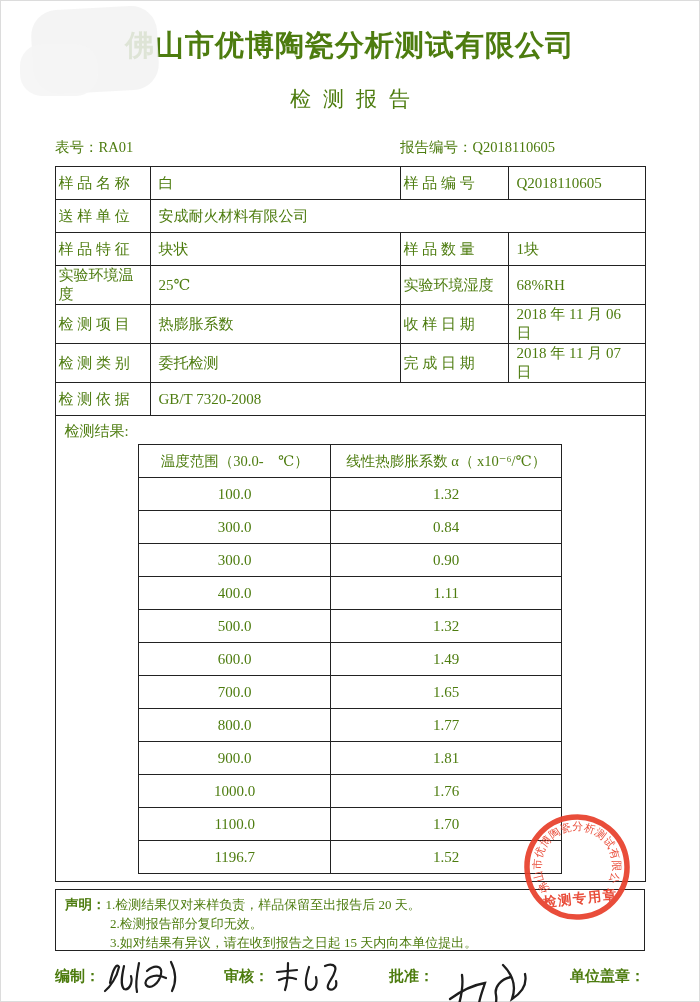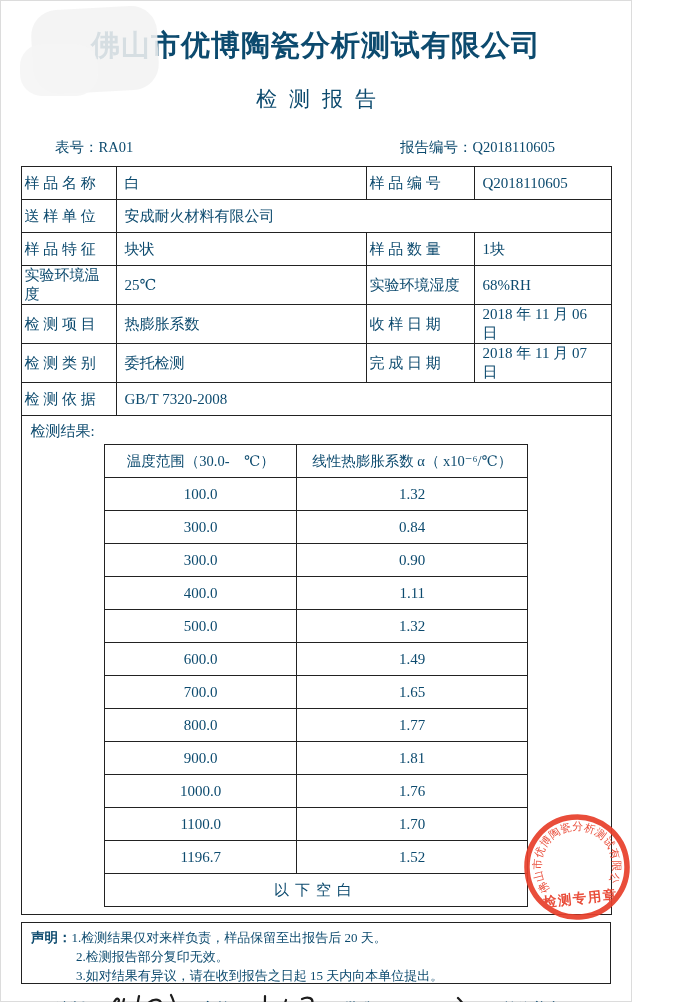--- a/index.html
+++ b/index.html
@@ -1,18 +1,18 @@
 <!DOCTYPE html>
 <html><head>
 <meta charset="utf-8">
 <style>
   html,body{margin:0;padding:0;background:#fff;}
   .page{
-    position:relative;width:632px;height:1002px;background:#ffffff;
-    font-family:"Liberation Serif","DejaVu Serif",serif;color:#0c4a6e;
+    position:relative;width:700px;height:1002px;background:#ffffff;
+    font-family:"Liberation Serif","DejaVu Serif",serif;color:#4d7c0f;
     box-shadow:inset 0 0 0 1px #dcdcdc;overflow:hidden;
   }
   .blob{position:absolute;left:32px;top:8px;width:126px;height:84px;
     background:rgba(243,243,243,0.88);border-radius:26px;transform:rotate(-3deg);}
   .blob2{position:absolute;left:20px;top:44px;width:78px;height:52px;
     background:rgba(245,245,245,0.9);border-radius:22px;}
   .company{margin:0 40px;padding-top:26px;text-align:center;
     font-size:29px;font-weight:bold;letter-spacing:1px;line-height:38px;}
   .rtitle{margin-top:20px;text-align:center;font-size:21px;letter-spacing:12px;text-indent:12px;line-height:30px;}
   .meta{position:relative;margin:23px 55px 0;font-size:14.5px;height:20px;line-height:20px;}
@@ -156,23 +156,20 @@
                   <td>1.76</td>
                 </tr>
           <tr>
                   <td>1100.0</td>
                   <td>1.70</td>
                 </tr>
           <tr>
                   <td>1196.7</td>
                   <td>1.52</td>
                 </tr>
-          <tr class="blank-row">
-                  <td colspan="2">以下空白</td>
-                </tr>
         </tbody>
             </table>
       </td>
     </tr>
   </tbody>
     </table>
 
   <div class="statement">
     <div><b>声明：</b><span>1.检测结果仅对来样负责，样品保留至出报告后 20 天。</span></div>
     <div class="indent">2.检测报告部分复印无效。</div>

